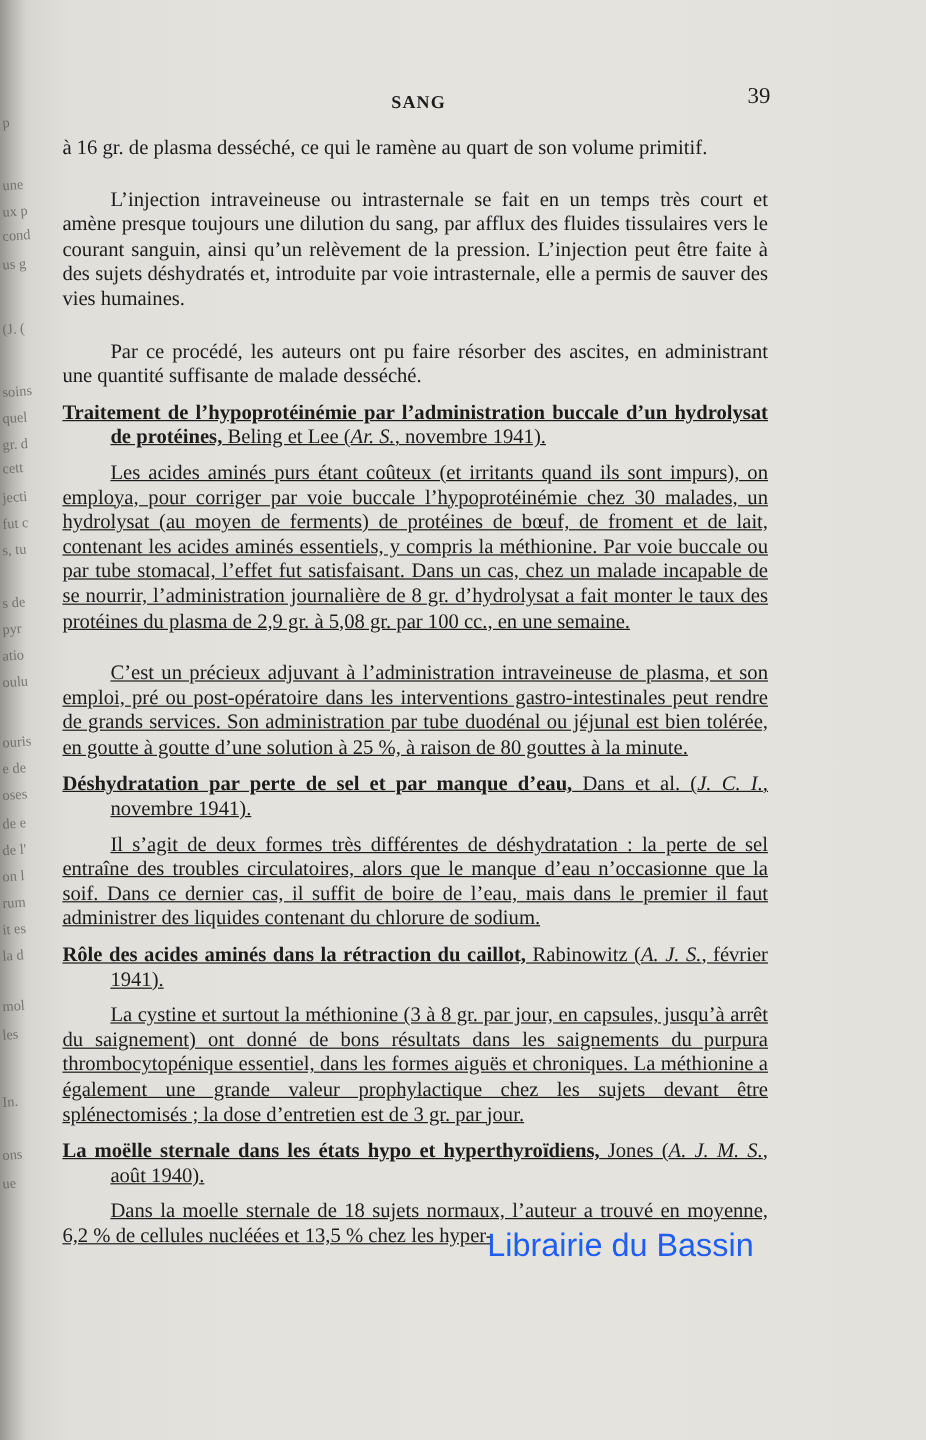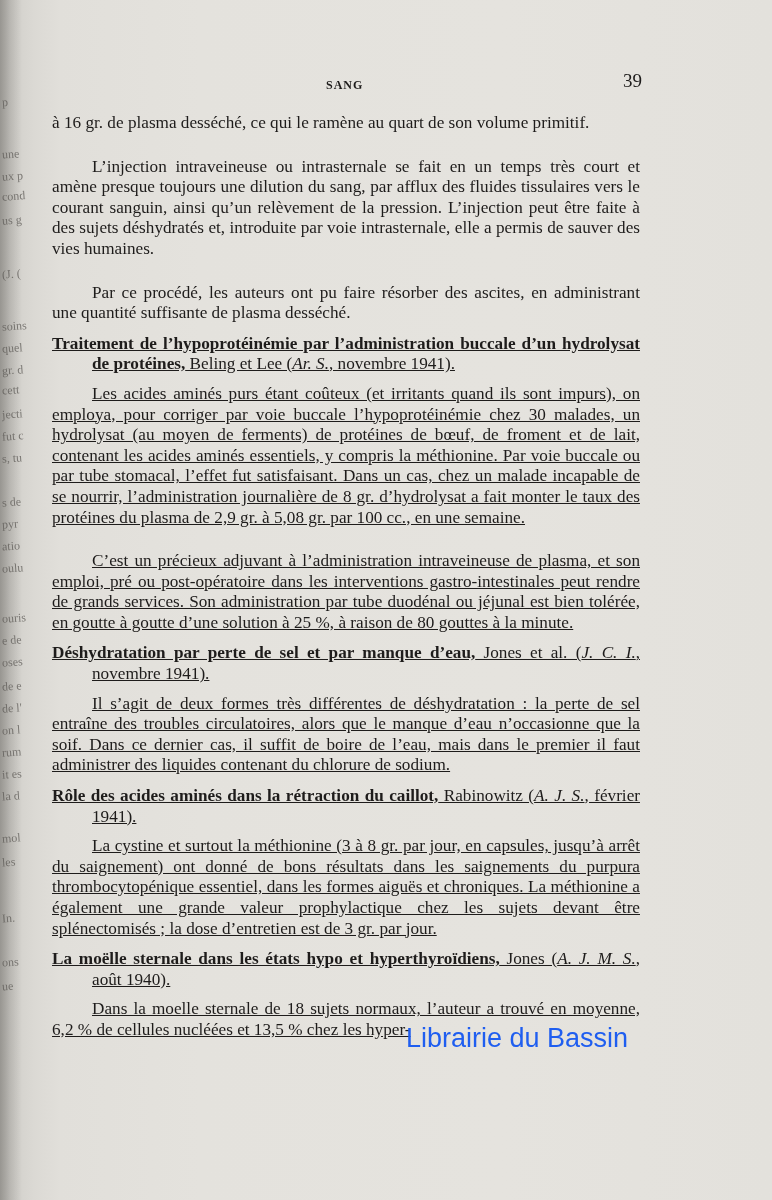--- a/index.html
+++ b/index.html
@@ -20,21 +20,21 @@
     .bleed {
       position: absolute; left: 2px; top: 0; width: 40px; height: 1200px;
       font-size: 12px; color: #5c5955; opacity: 0.75; line-height: 1;
     }
     .bleed span { position: absolute; left: 0; white-space: nowrap; transform: rotate(-4deg); }
     .header {
       position: absolute; top: 68px; left: 52px; width: 590px; height: 24px;
     }
     .running-title {
       position: absolute; left: 274px; top: 10px;
-      font-size: 12px; font-weight: bold; letter-spacing: 1px;
+      font-size: 15px; font-weight: bold; letter-spacing: 1px;
     }
     .page-number {
       position: absolute; right: 0; top: 2px; font-size: 19px;
     }
     .body-text {
       position: absolute; left: 52px; top: 113px; width: 588px;
       font-size: 17.2px; line-height: 20.6px; text-align: justify;
     }
     .p { margin: 0; }
     .indent { text-indent: 40px; margin-top: 23px; }
@@ -91,30 +91,30 @@
   </div>
 
   <div class="header">
     <span class="running-title">SANG</span>
     <span class="page-number">39</span>
   </div>
 
   <div class="body-text">
     <p class="p">à 16 gr. de plasma desséché, ce qui le ramène au quart de son volume primitif.</p>
     <p class="p indent">L’injection intraveineuse ou intrasternale se fait en un temps très court et amène presque toujours une dilution du sang, par afflux des fluides tissulaires vers le courant sanguin, ainsi qu’un relèvement de la pression. L’injection peut être faite à des sujets déshydratés et, introduite par voie intrasternale, elle a permis de sauver des vies humaines.</p>
-    <p class="p indent">Par ce procédé, les auteurs ont pu faire résorber des ascites, en administrant une quantité suffisante de plasma desséché.</p>
+    <p class="p indent">Par ce procédé, les auteurs ont pu faire résorber des ascites, en administrant une quantité suffisante de malade desséché.</p>
 
     <div class="section">
       <p class="heading"><b>Traitement de l’hypoprotéinémie par l’administration buccale d’un hydrolysat de protéines,</b><span> Beling et Lee (</span><i>Ar. S.</i><span>, novembre 1941).</span></p>
       <p class="p indent">Les acides aminés purs étant coûteux (et irritants quand ils sont impurs), on employa, pour corriger par voie buccale l’hypoprotéinémie chez 30 malades, un hydrolysat (au moyen de ferments) de protéines de bœuf, de froment et de lait, contenant les acides aminés essentiels, y compris la méthionine. Par voie buccale ou par tube stomacal, l’effet fut satisfaisant. Dans un cas, chez un malade incapable de se nourrir, l’administration journalière de 8 gr. d’hydrolysat a fait monter le taux des protéines du plasma de 2,9 gr. à 5,08 gr. par 100 cc., en une semaine.</p>
       <p class="p indent">C’est un précieux adjuvant à l’administration intraveineuse de plasma, et son emploi, pré ou post-opératoire dans les interventions gastro-intestinales peut rendre de grands services. Son administration par tube duodénal ou jéjunal est bien tolérée, en goutte à goutte d’une solution à 25 %, à raison de 80 gouttes à la minute.</p>
     </div>
 
     <div class="section">
-      <p class="heading"><b>Déshydratation par perte de sel et par manque d’eau,</b><span> Jones et al. (</span><i>J. C. I.</i><span>, novembre 1941).</span></p>
+      <p class="heading"><b>Déshydratation par perte de sel et par manque d’eau,</b><span> Dans et al. (</span><i>J. C. I.</i><span>, novembre 1941).</span></p>
       <p class="p indent">Il s’agit de deux formes très différentes de déshydratation : la perte de sel entraîne des troubles circulatoires, alors que le manque d’eau n’occasionne que la soif. Dans ce dernier cas, il suffit de boire de l’eau, mais dans le premier il faut administrer des liquides contenant du chlorure de sodium.</p>
     </div>
 
     <div class="section">
       <p class="heading"><b>Rôle des acides aminés dans la rétraction du caillot,</b><span> Rabinowitz (</span><i>A. J. S.</i><span>, février 1941).</span></p>
       <p class="p indent">La cystine et surtout la méthionine (3 à 8 gr. par jour, en capsules, jusqu’à arrêt du saignement) ont donné de bons résultats dans les saignements du purpura thrombocytopénique essentiel, dans les formes aiguës et chroniques. La méthionine a également une grande valeur prophylactique chez les sujets devant être splénectomisés ; la dose d’entretien est de 3 gr. par jour.</p>
     </div>
 
     <div class="section">
       <p class="heading"><b>La moëlle sternale dans les états hypo et hyperthyroïdiens,</b><span> Jones (</span><i>A. J. M. S.</i><span>, août 1940).</span></p>

